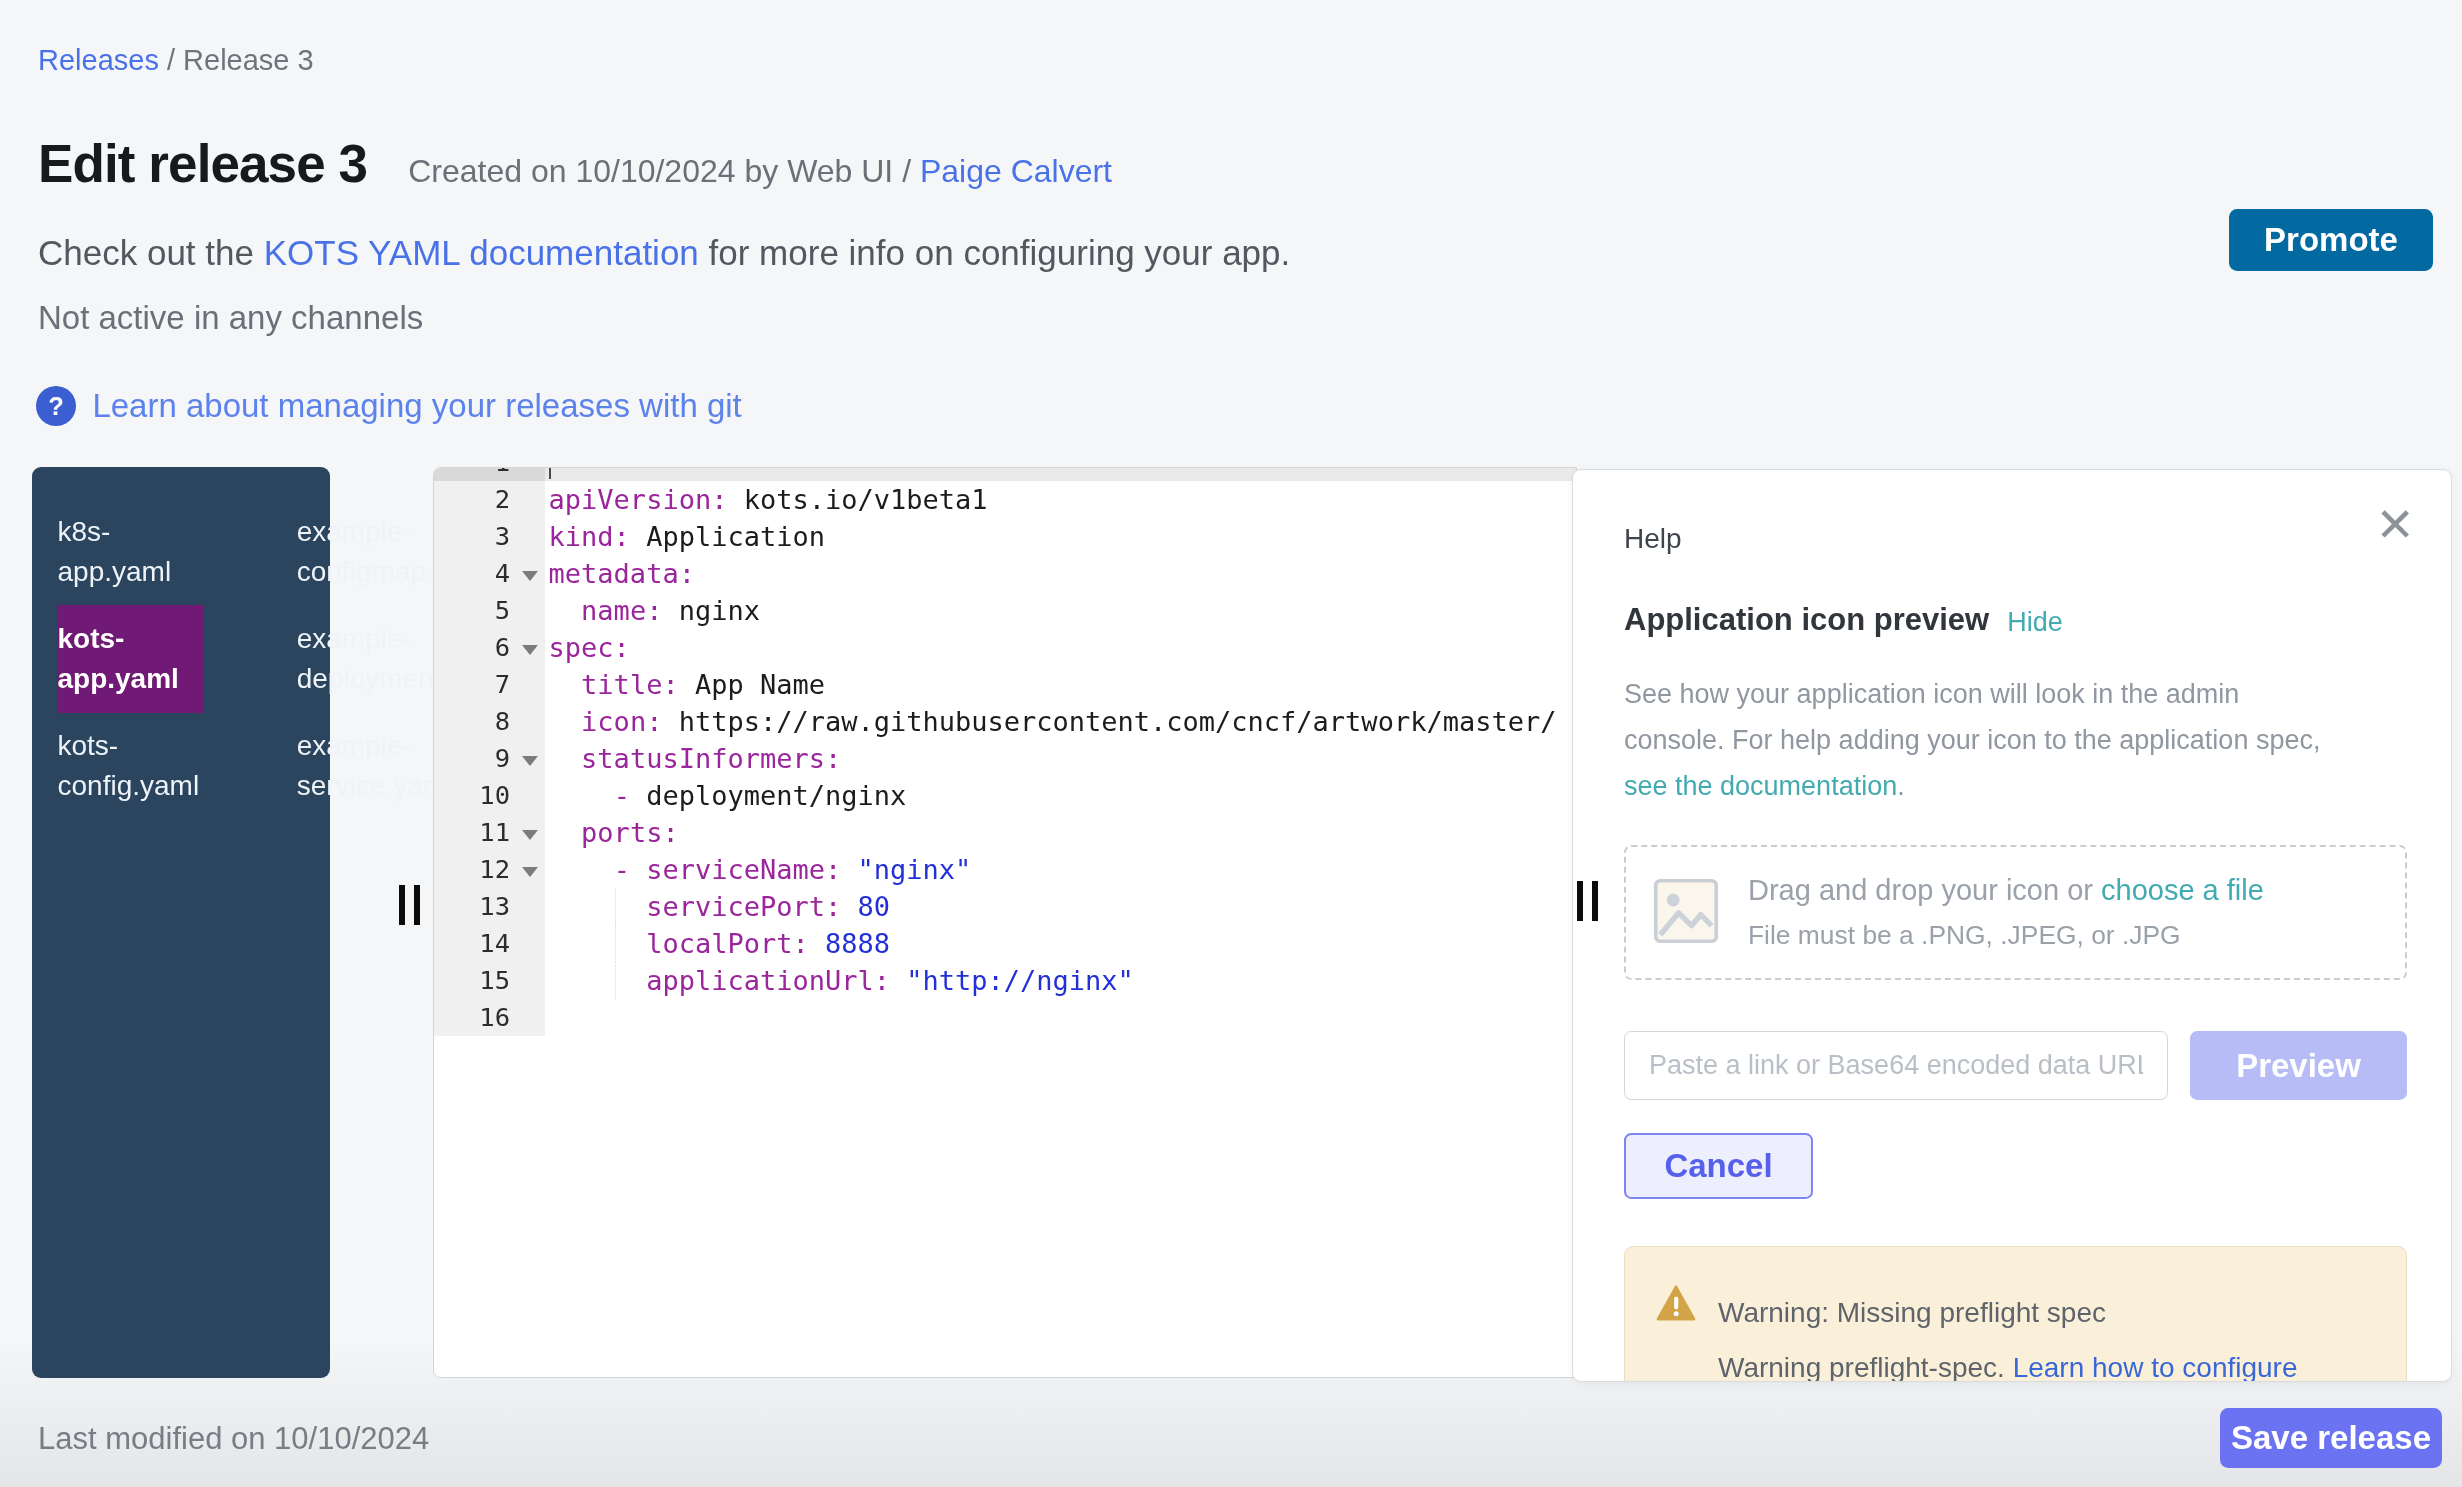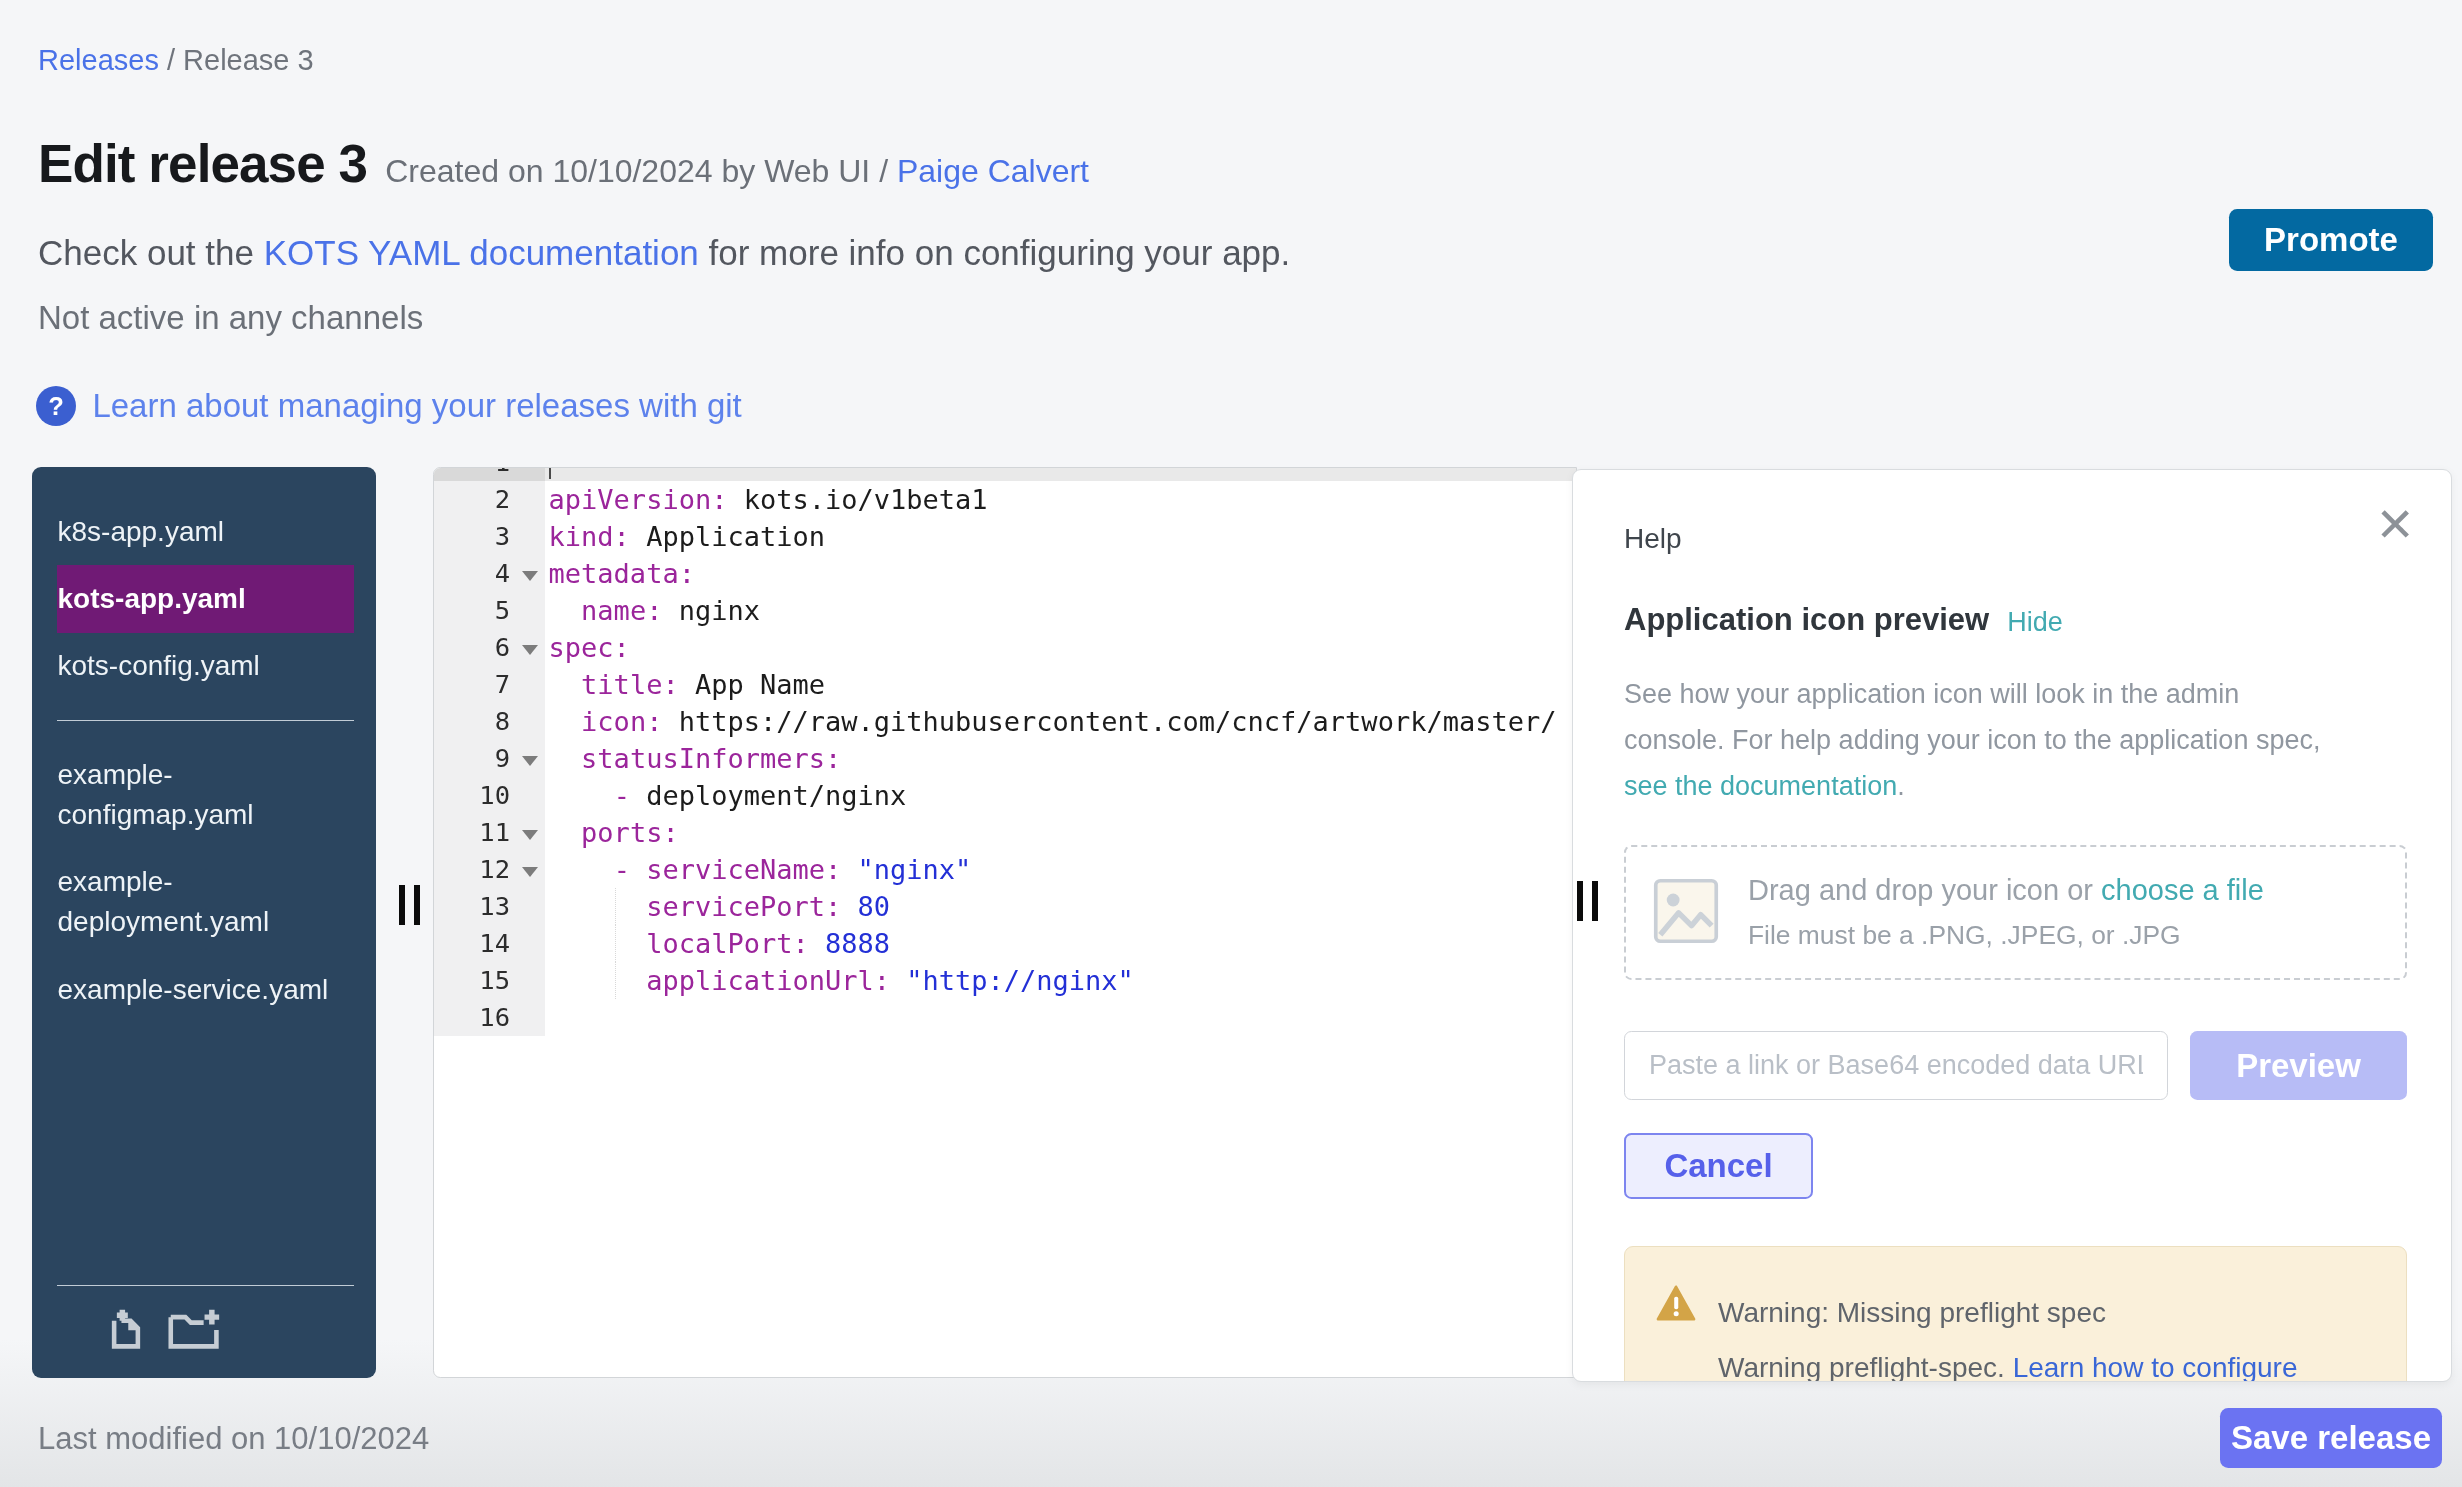--- a/index.html
+++ b/index.html
@@ -8,37 +8,37 @@
     font-family:"Liberation Sans", sans-serif;
     background:linear-gradient(180deg,#f5f6f8 0%,#f5f6f8 90%,#e3e5e7 100%);
     position:relative; color:#53575f;
   }
   .abs { position:absolute; }
 
   
   .breadcrumb { left:38px; top:44px; font-size:29px; }
   .breadcrumb a { color:#4a72e8; text-decoration:none; cursor:pointer; }
   .breadcrumb .sep, .breadcrumb .cur { color:#6f747c; }
-  .title-row { left:38px; top:133px; display:flex; align-items:baseline; gap:18px; }
+  .title-row { left:38px; top:133px; display:flex; align-items:baseline; gap:41px; }
   .page-title { font-size:53px; font-weight:700; color:#17191c; letter-spacing:-0.9px; }
   .title-meta { font-size:32px; color:#6b7078; }
   .title-meta a { color:#4a72e8; text-decoration:none; }
   .doc-line { left:38px; top:233px; font-size:35px; color:#53575f; }
   .doc-line a { color:#4a72e8; text-decoration:none; }
   .channel-status { left:38px; top:299px; font-size:33px; color:#6b7078; }
   .git-row { left:36px; top:386px; display:flex; align-items:center; gap:16.4px; }
   .q-icon { width:40px; height:40px; border-radius:50%; background:#3b5fd0; color:#fff;
     font-size:25.5px; font-weight:700; display:flex; align-items:center; justify-content:center; }
   .git-link { font-size:33px; color:#5d82ec; text-decoration:none; }
   .btn { border:none; border-radius:8.2px; cursor:pointer; font-family:inherit; font-weight:700; color:#fff; }
   .promote-btn { left:2229px; top:209px; width:204px; height:62px; background:#0369a1; font-size:33px; }
 
   
-  .sidebar { left:32px; top:467px; width:344px; height:911px; background:#2b455f;
-    border-radius:9px; padding-top:31px; display:flex; flex-direction:column; }
+  .sidebar { left:32px; top:467px; width:298px; height:911px; background:#2b455f;
+    border-radius:9px; padding-top:31px; display:flex; flex-direction:row; }
   .file-item { font-size:28px; line-height:40px; color:#eef3f7; padding:13.7px 25.5px;
     cursor:pointer; overflow-wrap:break-word; }
   .file-item.selected { background:#701a75; font-weight:700; color:#fff; margin:0 22px 0 24.6px; padding:13.7px 3.6px 13.7px 0.9px; }
   .side-divider { border:none; border-top:1.8px solid rgba(220,228,235,.85); margin:20px 22px 20px 24.6px; }
   .side-bottom { margin-top:auto; }
   .side-bottom .side-divider { margin-bottom:0; }
   .side-icons { display:flex; gap:20px; padding:22px 0 25.5px 73px; }
   .side-icons svg { cursor:pointer; }
 
   

